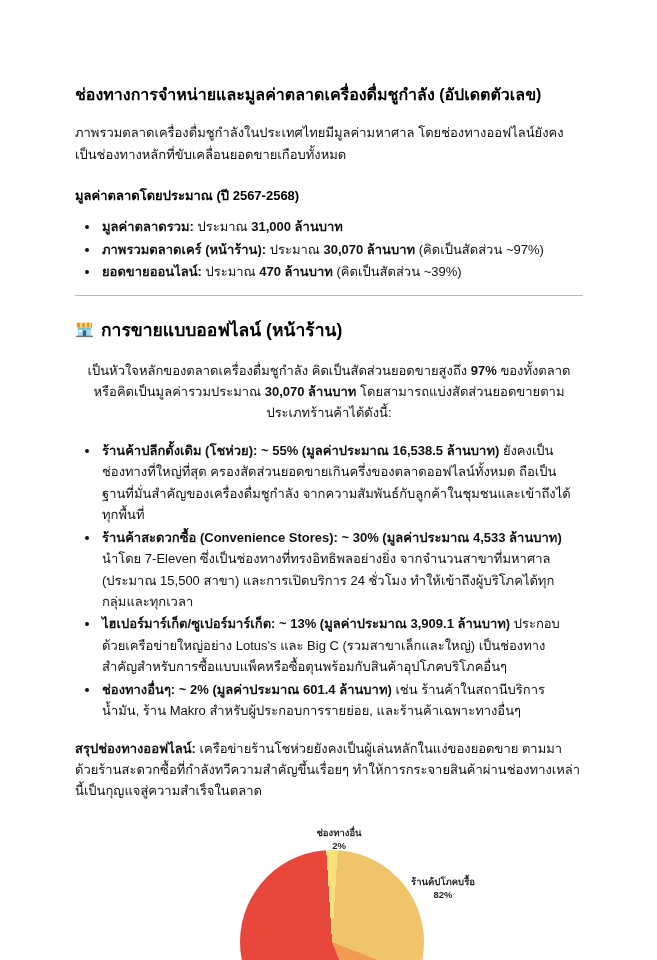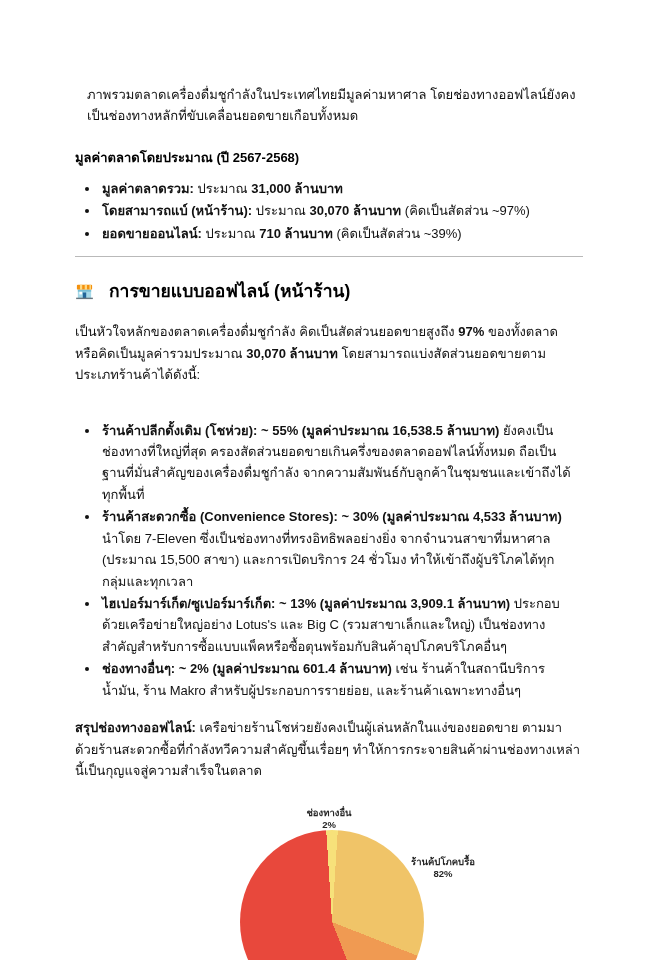--- a/index.html
+++ b/index.html
@@ -9,66 +9,67 @@
     color: #111111;
     -webkit-font-smoothing: antialiased;
   }
   .page { padding: 84px 74px 0 75px; width: 508px; }
 
   h1.doc-title {
     font-size: 16px; line-height: 1.4; font-weight: 700;
     margin: 0 0 16px 0; color: #000;
   }
   p, li { font-size: 13px; line-height: 1.65; }
-  p { margin: 0 0 20px 12px; }
+  p { margin: 0 0 20px 0; }
   b { font-weight: 700; }
 
   h3.subhead { font-size: 13px; font-weight: 700; margin: 16px 0 10px 0; color: #000; }
 
   ul { margin: 0; padding: 0 0 0 25px; list-style: disc; }
   ul li { margin: 0 10px 1px 0; padding-left: 2px; }
 
   hr.divider { border: none; border-top: 1px solid #b9b9b9; margin: 12px 0 0 0; }
 
   h2.section-heading {
     font-size: 17.5px; font-weight: 700; margin: 20px 0 16px 0; color: #000;
-    display: flex; align-items: center; gap: 15px;
+    display: flex; align-items: center; gap: 7px;
   }
   .emoji-icon { display: inline-flex; flex: 0 0 auto; }
 
-  p.offline-para { margin: 0 0 34px 0; }
+  p.offline-para { margin: 0 0 16px 0; text-align: center; }
   p.summary { margin: 16px 0 1px 0; }
 
   figure.chart { position: relative; height: 265px; margin: 12px 0 0 0; padding: 0; }
   .pie {
     position: absolute; left: 165px; top: 36px;
     width: 184px; height: 184px; border-radius: 50%;
   }
   .plabel {
     position: absolute; transform: translate(-50%, -50%);
     text-align: center; font-size: 9.5px; font-weight: 700;
     color: #262626; line-height: 1.35; white-space: nowrap;
   }
-  .plabel-top    { left: 254px; top: 26px; }
+  .plabel-top    { left: 264px; top: 26px; }
   .plabel-right  { left: 368px; top: 75px; }
 </style>
 </head>
 <body>
 
 <div class="page">
 
+  <h1 class="doc-title">ช่องทางการจำหน่ายและมูลค่าตลาดเครื่องดื่มชูกำลัง (อัปเดตตัวเลข)</h1>
 
   <p class="intro">ภาพรวมตลาดเครื่องดื่มชูกำลังในประเทศไทยมีมูลค่ามหาศาล โดยช่องทางออฟไลน์ยังคงเป็นช่องทางหลักที่ขับเคลื่อนยอดขายเกือบทั้งหมด</p>
 
   <h3 class="subhead">มูลค่าตลาดโดยประมาณ (ปี 2567-2568)</h3>
 
   <ul>
     <li><b>มูลค่าตลาดรวม:</b><span> ประมาณ </span><b>31,000 ล้านบาท</b><span></span></li>
-    <li><b>โดยสามารถแบ์ (หน้าร้าน):</b><span> ประมาณ </span><b>30,070 ล้านบาท</b><span> (คิดเป็นสัดส่วน ~97%)</span></li>
-    <li><b>ยอดขายออนไลน์:</b><span> ประมาณ </span><b>710 ล้านบาท</b><span> (คิดเป็นสัดส่วน ~39%)</span></li>
+    <li><b>ภาพรวมตลาดเคร์ (หน้าร้าน):</b><span> ประมาณ </span><b>30,070 ล้านบาท</b><span> (คิดเป็นสัดส่วน ~97%)</span></li>
+    <li><b>ยอดขายออนไลน์:</b><span> ประมาณ </span><b>470 ล้านบาท</b><span> (คิดเป็นสัดส่วน ~39%)</span></li>
   </ul>
 
   <hr class="divider">
 
   <h2 class="section-heading">
     <span class="emoji-icon">
       <svg width="19" height="19" viewBox="0 0 20 20" aria-hidden="true">
         <rect x="3" y="8" width="14" height="9" rx="0.5" fill="#a6d9e8"></rect>
         <rect x="3" y="8" width="14" height="2.2" fill="#77bfd6"></rect>
         <rect x="2" y="3" width="16" height="5" rx="1" fill="#f4900c"></rect>

